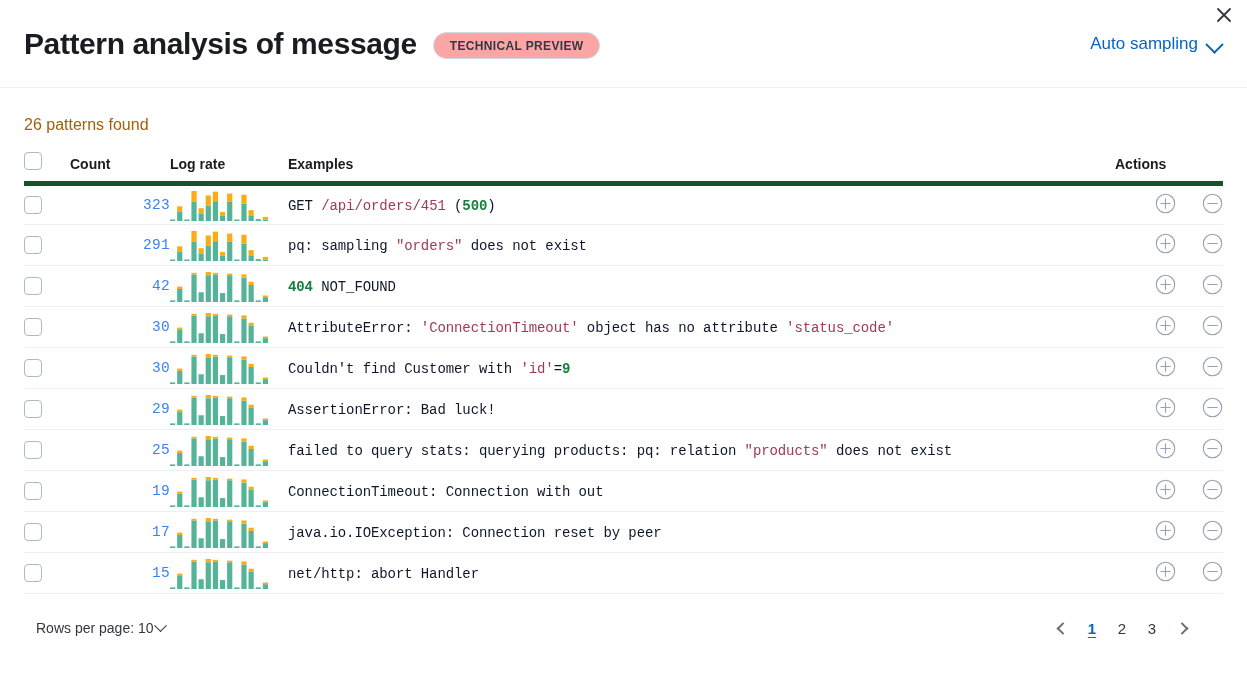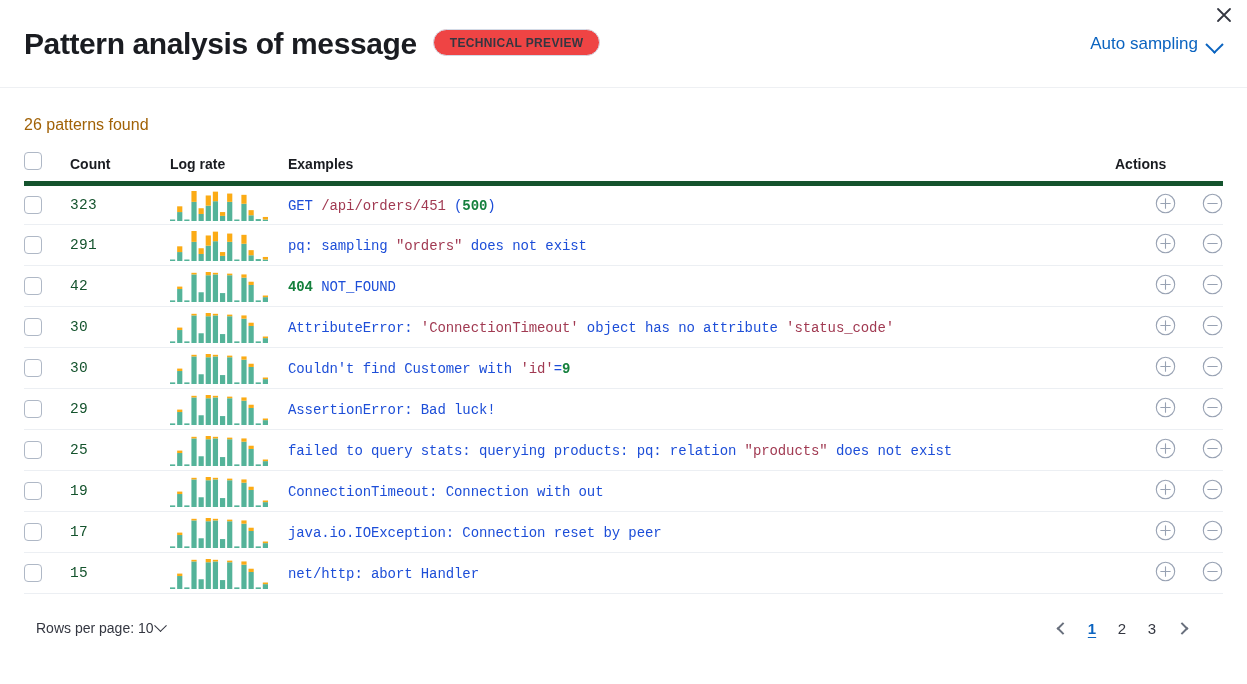--- a/index.html
+++ b/index.html
@@ -14,38 +14,38 @@
 
   
   .header {
     position: relative;
     height: 88px;
     border-bottom: 1px solid #eef0f3;
     display: flex;
     align-items: center;
     padding: 0 24px;
   }
-  .title-group { display: flex; align-items: flex-start; gap: 16px; }
+  .title-group { display: flex; align-items: flex-end; gap: 16px; }
   .page-title {
     font-size: 30px;
     font-weight: 700;
     letter-spacing: -0.4px;
     color: #1a1c21;
     margin: 0;
     line-height: 1;
   }
   .tech-badge {
     border: 1px solid #d3dae6;
     border-radius: 999px;
     padding: 7px 16px 6px;
     font-size: 12px;
     font-weight: 700;
     letter-spacing: 0.35px;
     color: #343741;
-    background: #ef4444;
+    background: #fca5a5;
     white-space: nowrap;
     line-height: 1;
   }
   .header-right {
     margin-left: auto;
     display: flex;
     align-items: flex-end;
     gap: 10px;
     font-size: 17px;
     color: #0b64c0;
@@ -105,35 +105,36 @@
     border-radius: 4px;
     background: #fff;
     display: block;
     cursor: pointer;
   }
   th .cbx { margin-bottom: 2px; }
 
   .count-cell {
     font-family: "Liberation Mono", monospace;
     font-size: 14.5px;
-    color: #14532d;
+    color: #3b82f6;
     letter-spacing: 0.3px;
+    text-align: right;
   }
 
   
   .spark { display: block; }
 
   
   .example {
     font-family: "Liberation Mono", monospace;
     font-size: 14px;
     white-space: nowrap;
     letter-spacing: -0.1px;
   }
-  .tok-p { color: #1d4ed8; }   
+  .tok-p { color: #0f172a; }   
   .tok-r { color: #a13a52; }   
   .tok-g { color: #15803d; font-weight: bold; }   
 
   
   .actions-cell { text-align: right; padding-right: 4px; white-space: nowrap; }
   .act-icon {
     display: inline-block;
     vertical-align: middle;
     margin-left: 22px;
     cursor: pointer;

